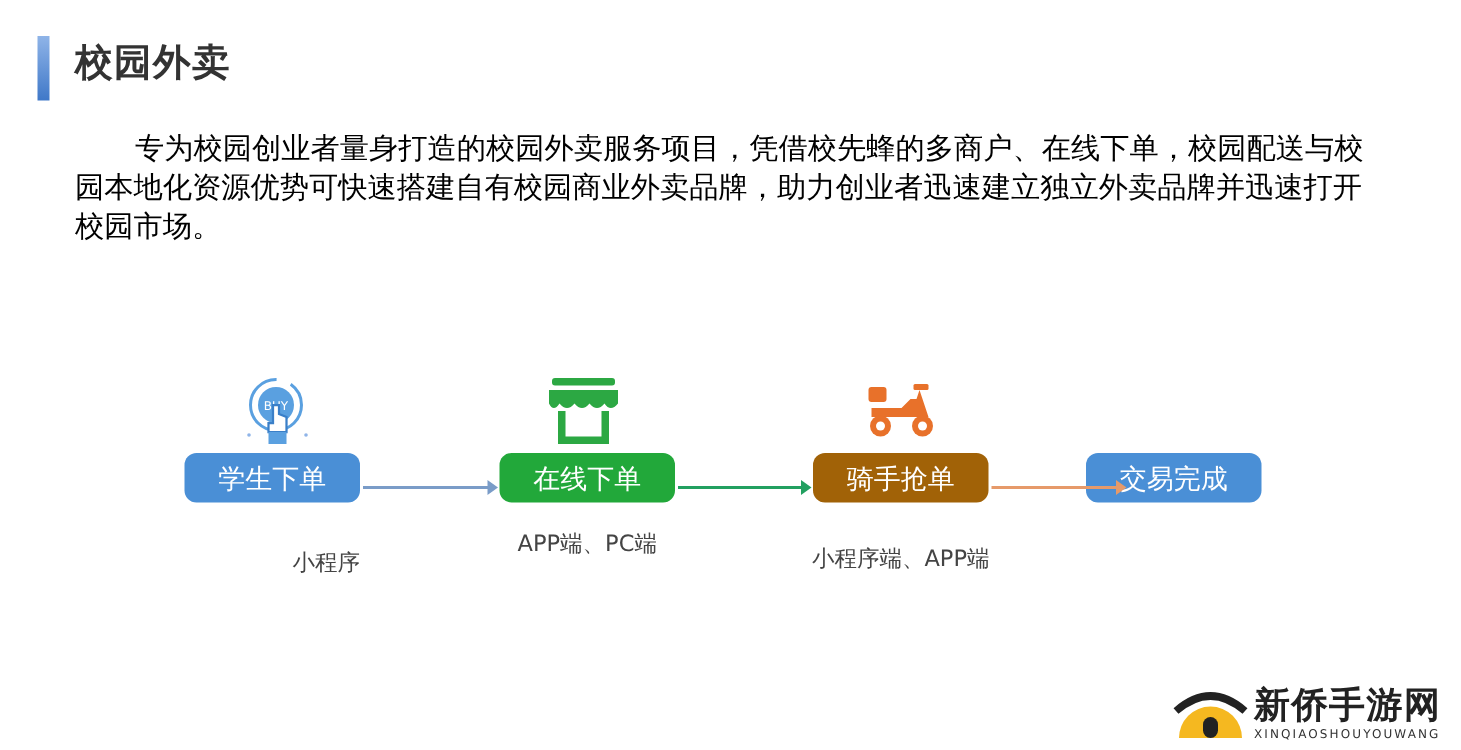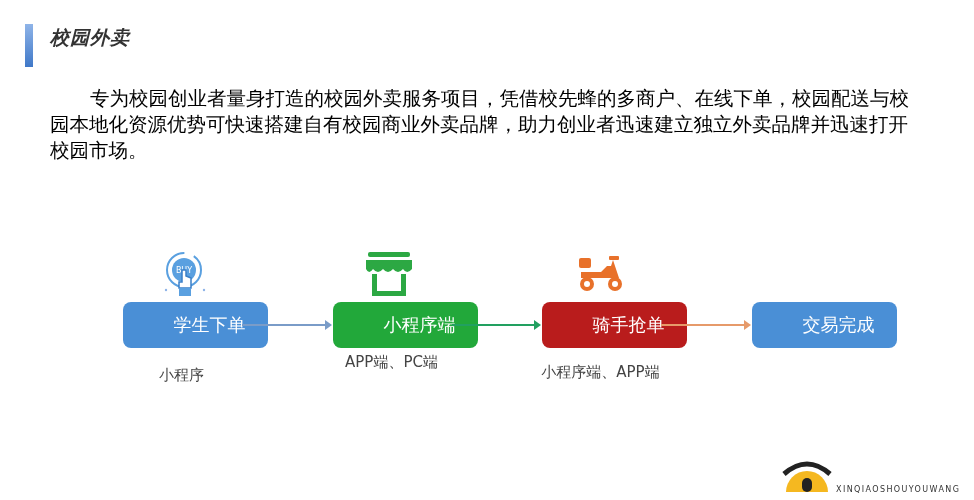--- a/index.html
+++ b/index.html
@@ -1,22 +1,22 @@
 <!DOCTYPE html>
 <html><head>
 <meta charset="utf-8">
 <style>
   html, body { margin:0; padding:0; }
   body { width:974px; height:500px; background:#ffffff; position:relative; overflow:hidden;
          font-family:"DejaVu Sans", sans-serif; color:#222; }
   .title-bar { position:absolute; left:25px; top:24px; width:8px; height:43px;
                background:linear-gradient(180deg,#8fb4e8,#3f78c8); }
-  .title { position:absolute; left:50px; top:25px; font-size:19px; font-weight:bold; color:#333; letter-spacing:1px;font-style:italic; }
+  .title { position:absolute; left:50px; top:25px; font-size:25px; font-weight:bold; color:#333; letter-spacing:1px; }
   .para { position:absolute; left:50px; top:86px; width:860px; font-size:19.5px; line-height:26px; color:#000000; text-indent:40px; }
-  .node { position:absolute; height:46px; border-radius:8px; color:#fff; font-size:18px; display:flex; align-items:center; justify-content:center;padding-left:28px; }
+  .node { position:absolute; height:33px; border-radius:8px; color:#fff; font-size:18px; display:flex; align-items:center; justify-content:center; }
   .sub { position:absolute; font-size:15px; color:#444; text-align:center; }
   .arrow { position:absolute; height:2px; }
   .arrow::after { content:""; position:absolute; right:-2px; top:-4px; border-left:7px solid currentColor; border-top:5px solid transparent; border-bottom:5px solid transparent; }
   .icon { position:absolute; }
   .logo { position:absolute; left:782px; top:452px; width:180px; height:44px; }
   .logo-text { position:absolute; left:54px; top:2px; font-size:24px; font-weight:bold; color:#222; font-family:"DejaVu Serif", serif; letter-spacing:1px; }
   .logo-sub { position:absolute; left:54px; top:33px; font-size:8px; color:#333; letter-spacing:1.4px;text-align:center; }
 </style>
 </head>
 <body>
@@ -48,37 +48,38 @@
   <circle cx="10" cy="30" r="7" fill="#e8712a"></circle>
     <circle cx="10" cy="30" r="3" fill="#fff"></circle>
   <circle cx="38" cy="30" r="7" fill="#e8712a"></circle>
     <circle cx="38" cy="30" r="3" fill="#fff"></circle>
 </svg>
 
 <div class="node" style="left:123px;top:302px;width:117px;background:#4a8fd6;">
   <span>学生下单</span>
 </div>
 <div class="node" style="left:333px;top:302px;width:117px;background:#22a83a;">
-  <span>小程序端</span>
+  <span>在线下单</span>
 </div>
-<div class="node" style="left:542px;top:302px;width:117px;background:#b91c1c;">
+<div class="node" style="left:542px;top:302px;width:117px;background:#a16207;">
   <span>骑手抢单</span>
 </div>
-<div class="node" style="left:752px;top:302px;width:117px;background:#4a8fd6;align-items:center;">
+<div class="node" style="left:724px;top:302px;width:117px;background:#4a8fd6;align-items:center;">
   <span>交易完成</span>
 </div>
 
 <div class="arrow" style="left:242px;top:324px;width:88px;background:#7a9cc8;color:#7a9cc8;"></div>
 <div class="arrow" style="left:452px;top:324px;width:87px;background:#22a060;color:#22a060;"></div>
 <div class="arrow" style="left:661px;top:324px;width:88px;background:#e69a6a;color:#e69a6a;"></div>
 
-<div class="sub" style="left:123px;top:366px;width:117px;">小程序</div>
+<div class="sub" style="left:123px;top:366px;width:117px;text-align:right;">小程序</div>
 <div class="sub" style="left:313px;top:353px;width:157px;">APP端、PC端</div>
 <div class="sub" style="left:512px;top:363px;width:177px;">小程序端、APP端</div>
 
 <div class="logo">
   <svg width="50" height="44" viewBox="0 0 50 44" style="position:absolute;left:0;top:0">
     <path d="M4 40 a21 21 0 0 1 42 0z" fill="#f5b820"></path>
     <path d="M2 22 q23 -20 46 0" fill="none" stroke="#222" stroke-width="5"></path>
     <rect x="20" y="26" width="10" height="14" rx="5" fill="#222"></rect>
   </svg>
+  <div class="logo-text">新侨手游网</div>
   <div class="logo-sub">XINQIAOSHOUYOUWANG</div>
 </div>
 
 </body></html>

